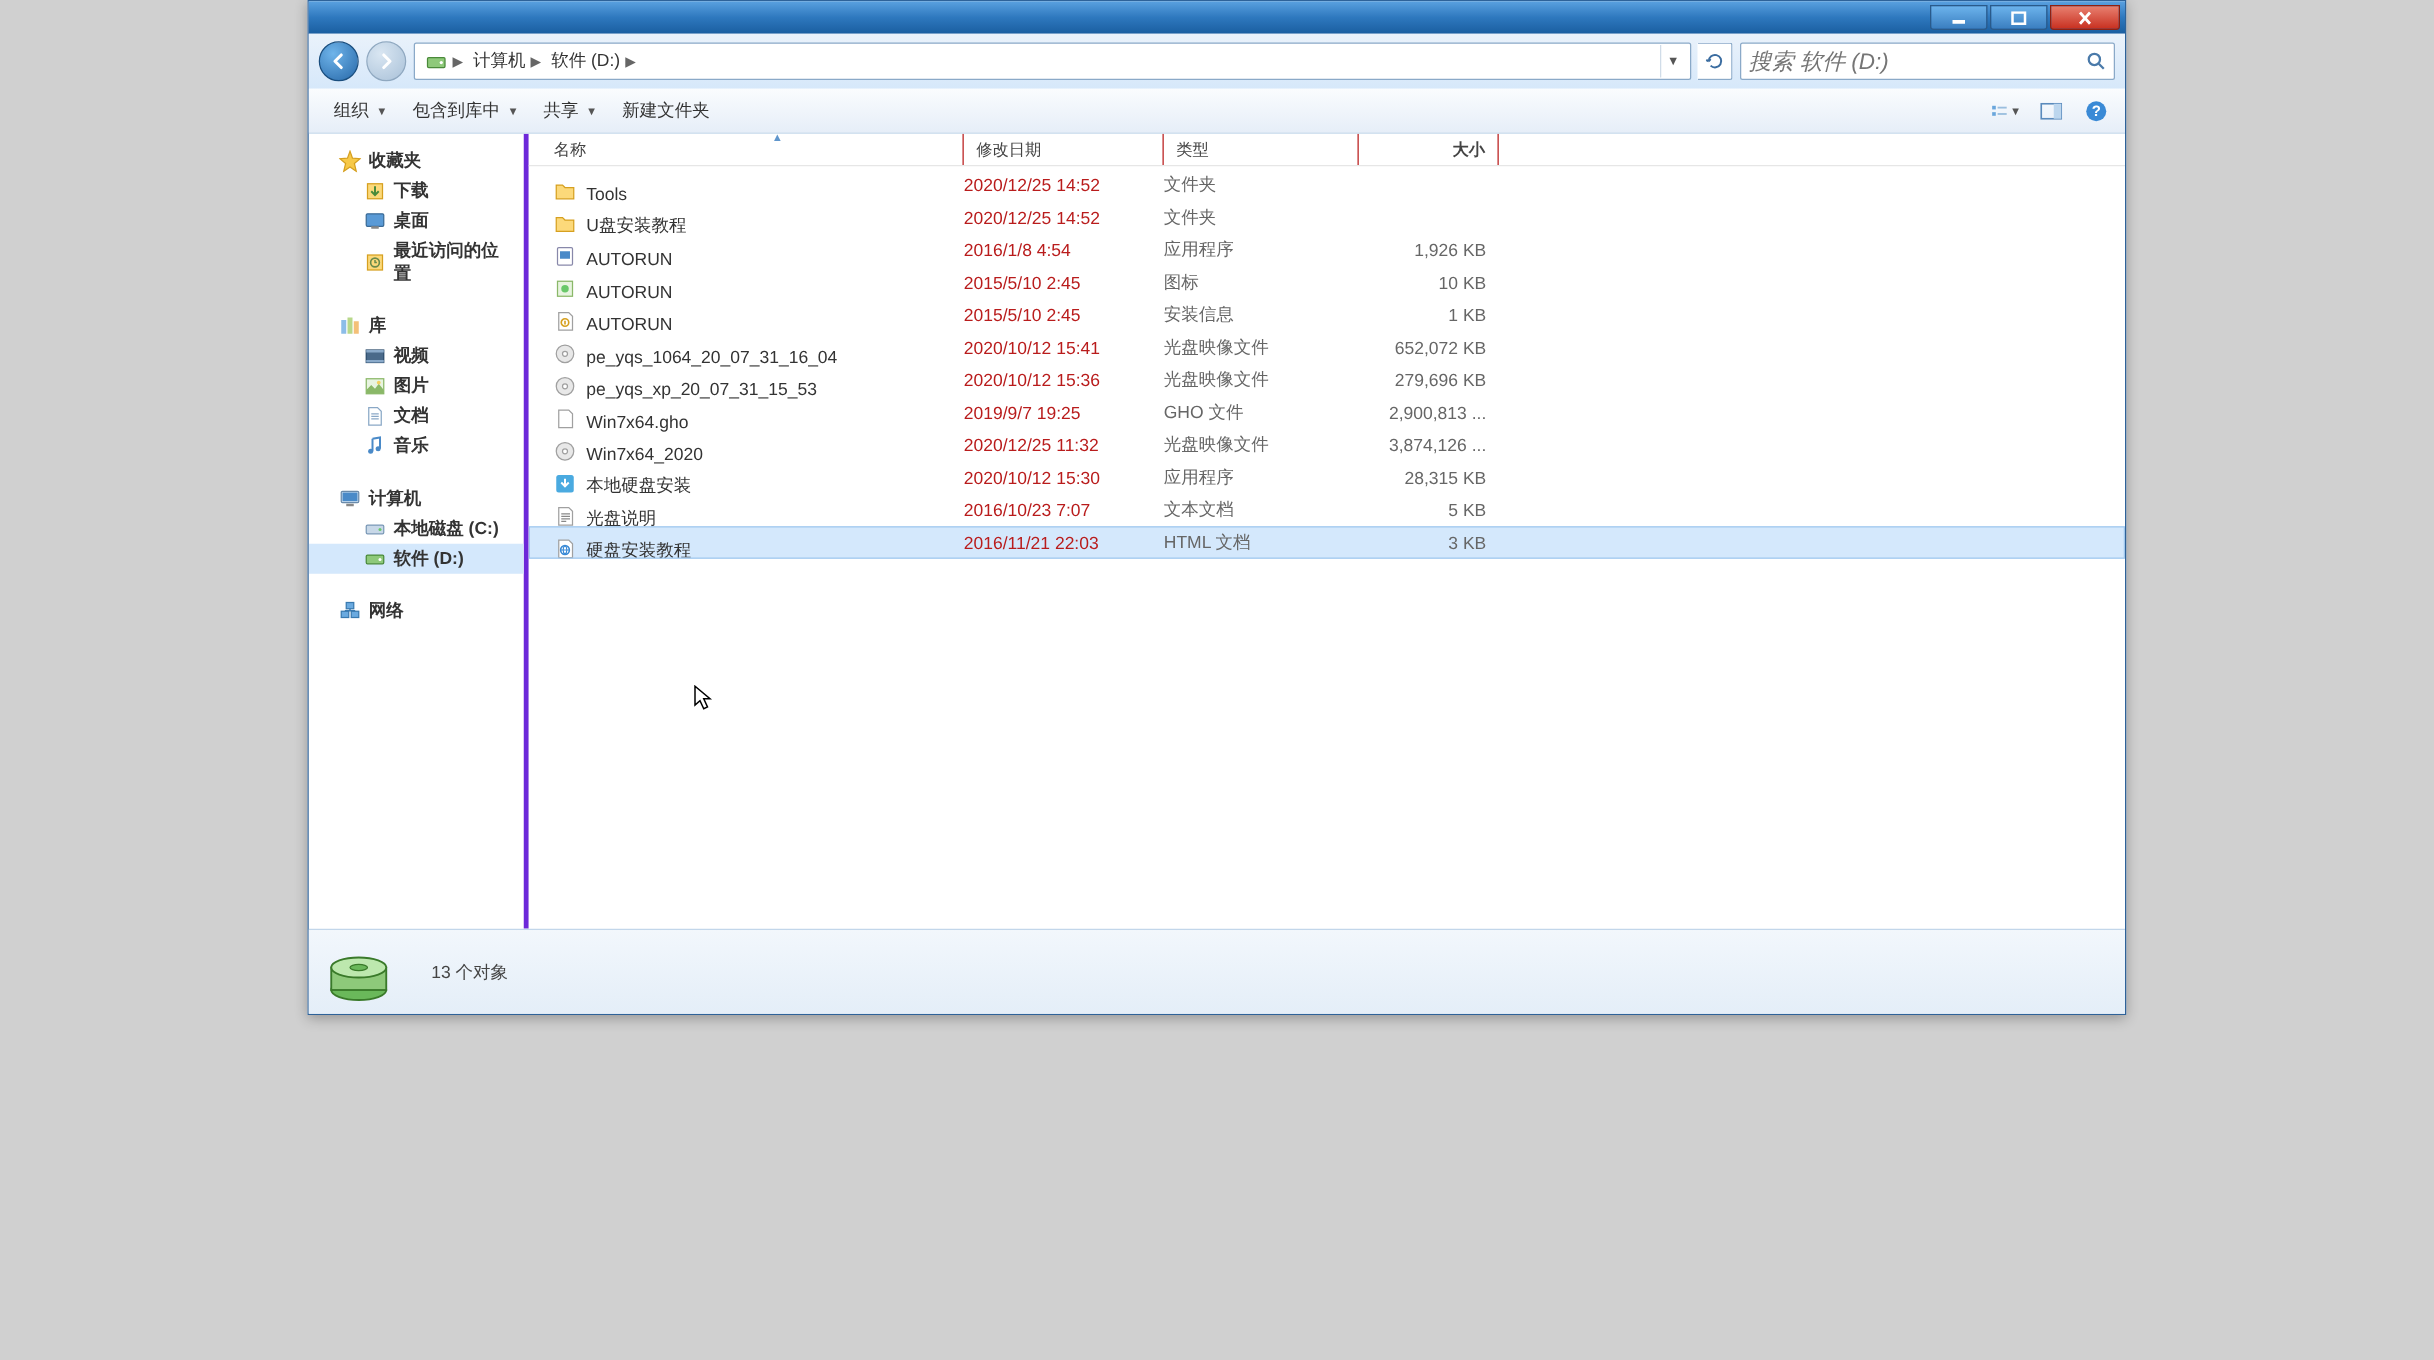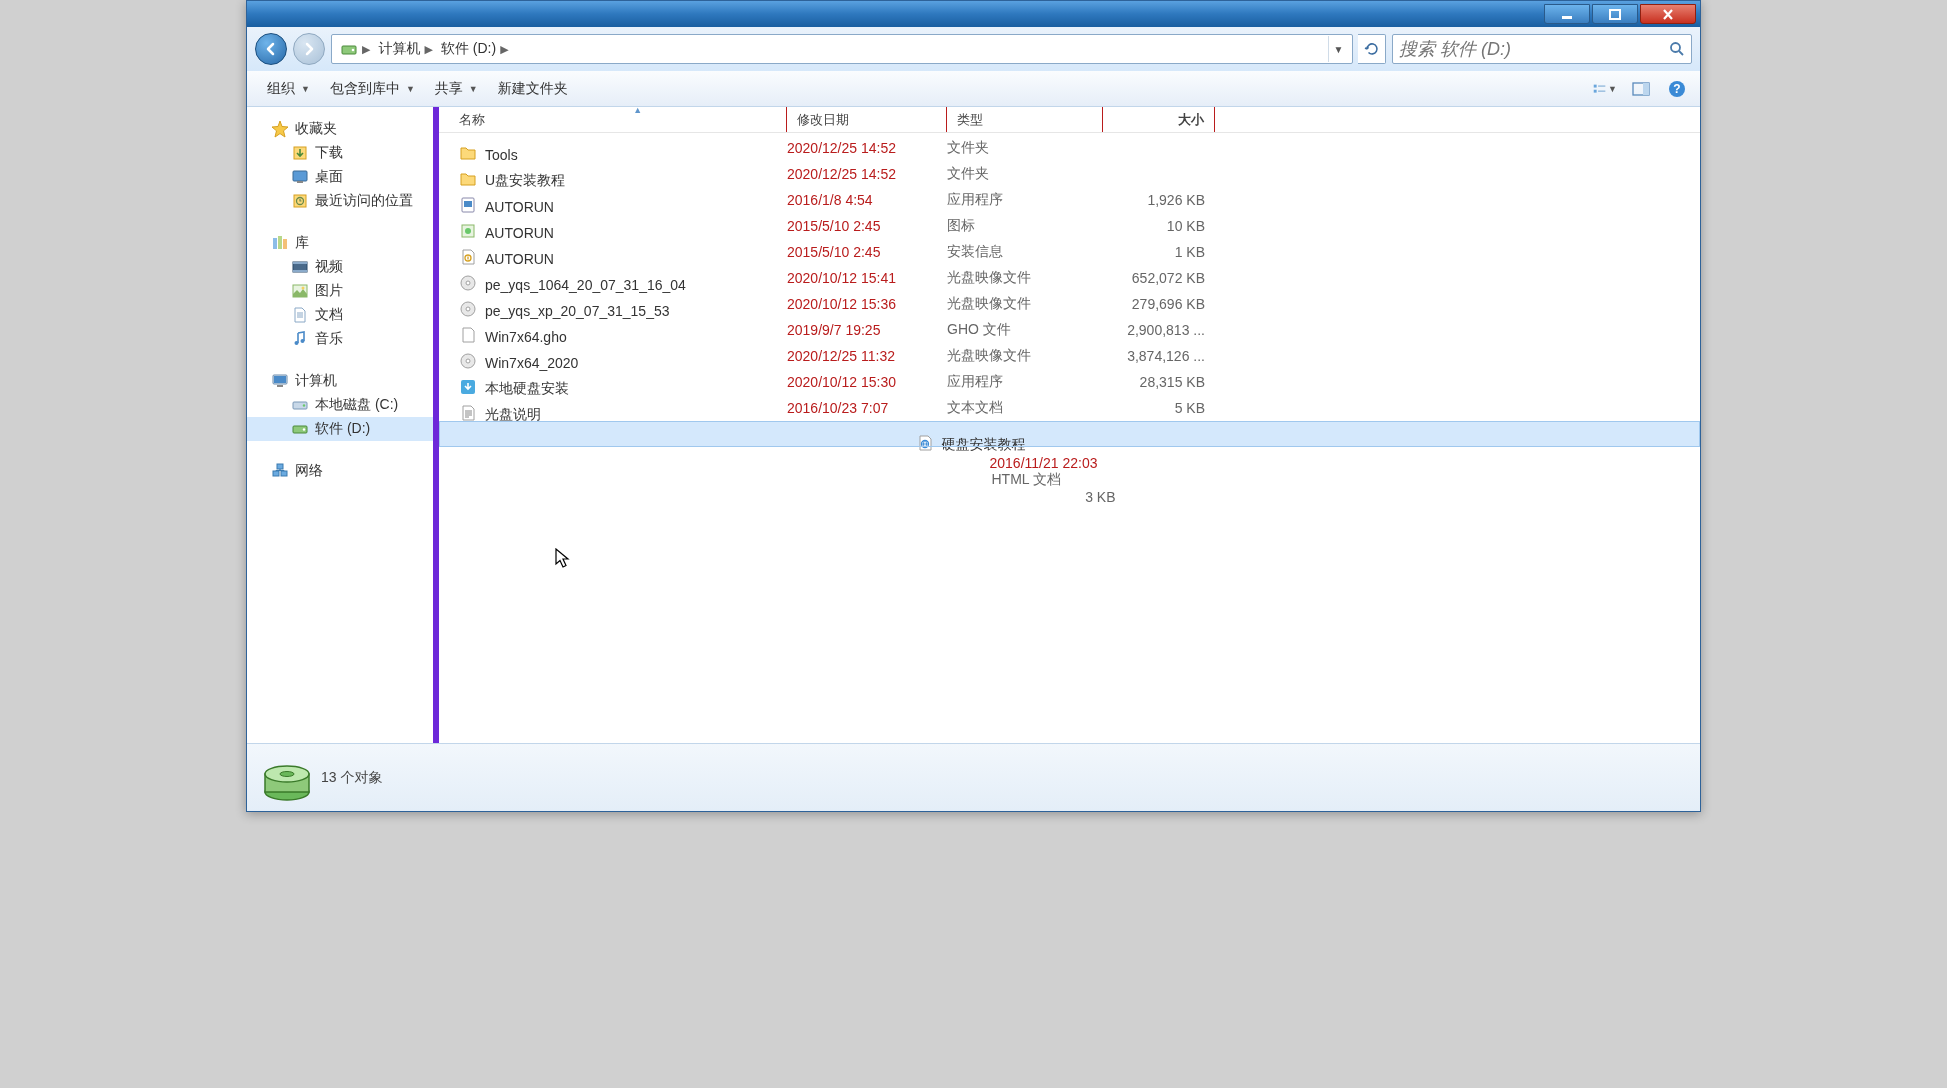--- a/index.html
+++ b/index.html
@@ -85,24 +85,24 @@
     .toolbar .tb-item {
       padding: 4px 10px; cursor: pointer; display:flex;align-items:center;gap:4px;
     }
     .toolbar .tb-right { margin-left: auto; display: flex; gap: 10px; align-items: center; }
     .toolbar .ic-btn { width: 26px; height: 24px; display:flex;align-items:center;justify-content:center;cursor:pointer;border:1px solid transparent;border-radius:2px;}
     .drop-tri { font-size: 9px; margin-left: 2px; color: #555; }
     
     .content-area { flex: 1; display: flex; overflow: hidden; }
     
     .sidebar {
-      width: 192px;
+      width: 176px;
       background: #fff;
-      border-right: 6px solid #6d28d9;
-      padding: 10px 0; font-size: 14px; overflow-y:auto;
+      border-right: 4px solid #6d28d9;
+      padding: 10px 0; font-size: 14px; overflow-y:auto;font-weight:bold;
     }
     .nav-group { margin-bottom: 18px; }
     .nav-group-header {
       display: flex; align-items: center; gap: 6px;
       padding: 3px 10px 3px 24px; cursor: pointer; color: #333;
     }
     .nav-item {
       display: flex; align-items: center; gap: 6px;
       padding: 3px 10px 3px 44px; cursor: pointer; color: #333;
     }
@@ -119,32 +119,32 @@
     .col-date { width: 160px; }
     .col-type { width: 156px; }
     .col-size { width: 112px; justify-content:flex-end;font-weight:bold;}
     .sort-ind { position:absolute;top:-2px;left:56%;font-size:9px;color:#6096cc;}
     
     .file-list { flex: 1; overflow-y: auto; padding-top: 2px; }
     .file-row {
       height: 26px; display: flex; align-items: center;
       font-size: 14px; color: #333; cursor:pointer;
     }
-    .file-row.selected { background: #d4e8fc; outline: 1px solid #a0c8ee; outline-offset:-1px;flex-direction:column;}
+    .file-row.selected { background: #d4e8fc; outline: 1px solid #a0c8ee; outline-offset:-1px;}
     .cell-name { width: 348px; padding-left: 20px; display:flex;align-items:center;gap:8px;margin-top:13px;}
     .cell-date { width: 160px; color: #b91c1c; }
     .cell-type { width: 156px; color: #666; }
     .cell-size { width: 112px; text-align: right; padding-right: 10px; color: #666; }
     .file-ic { width: 18px; height: 18px; flex-shrink: 0; }
     
     .status-bar {
       height: 68px;
       background: linear-gradient(to bottom, #f2f7fc, #e4eef8);
       border-top: 1px solid #c2d6ea;
-      display: flex; align-items: center; padding: 0 14px; gap: 8px;
+      display: flex; align-items: center; padding: 0 14px; gap: 32px;
       font-size: 14px; color: #444;
     }
     .status-ic { width: 52px; height: 52px; }
     
     .cursor-arrow {
       position: absolute; left: 555px; top: 548px;
       width: 16px; height: 22px; pointer-events: none; z-index: 1000;
     }
   </style>
 </head>

